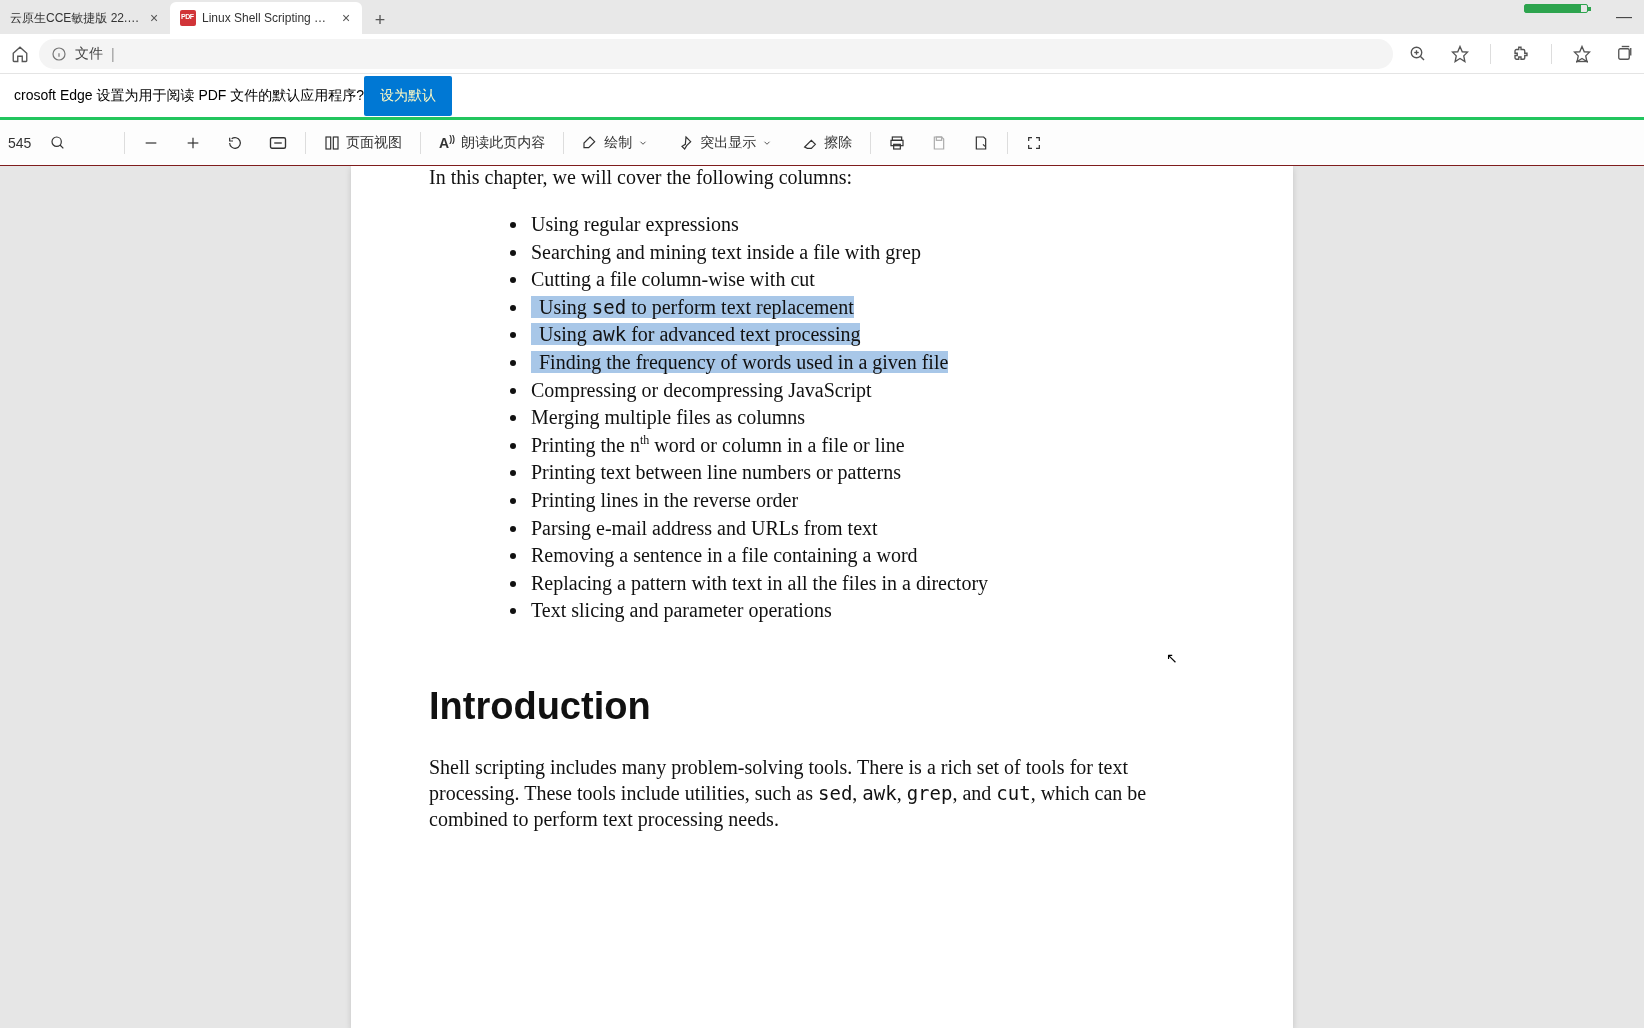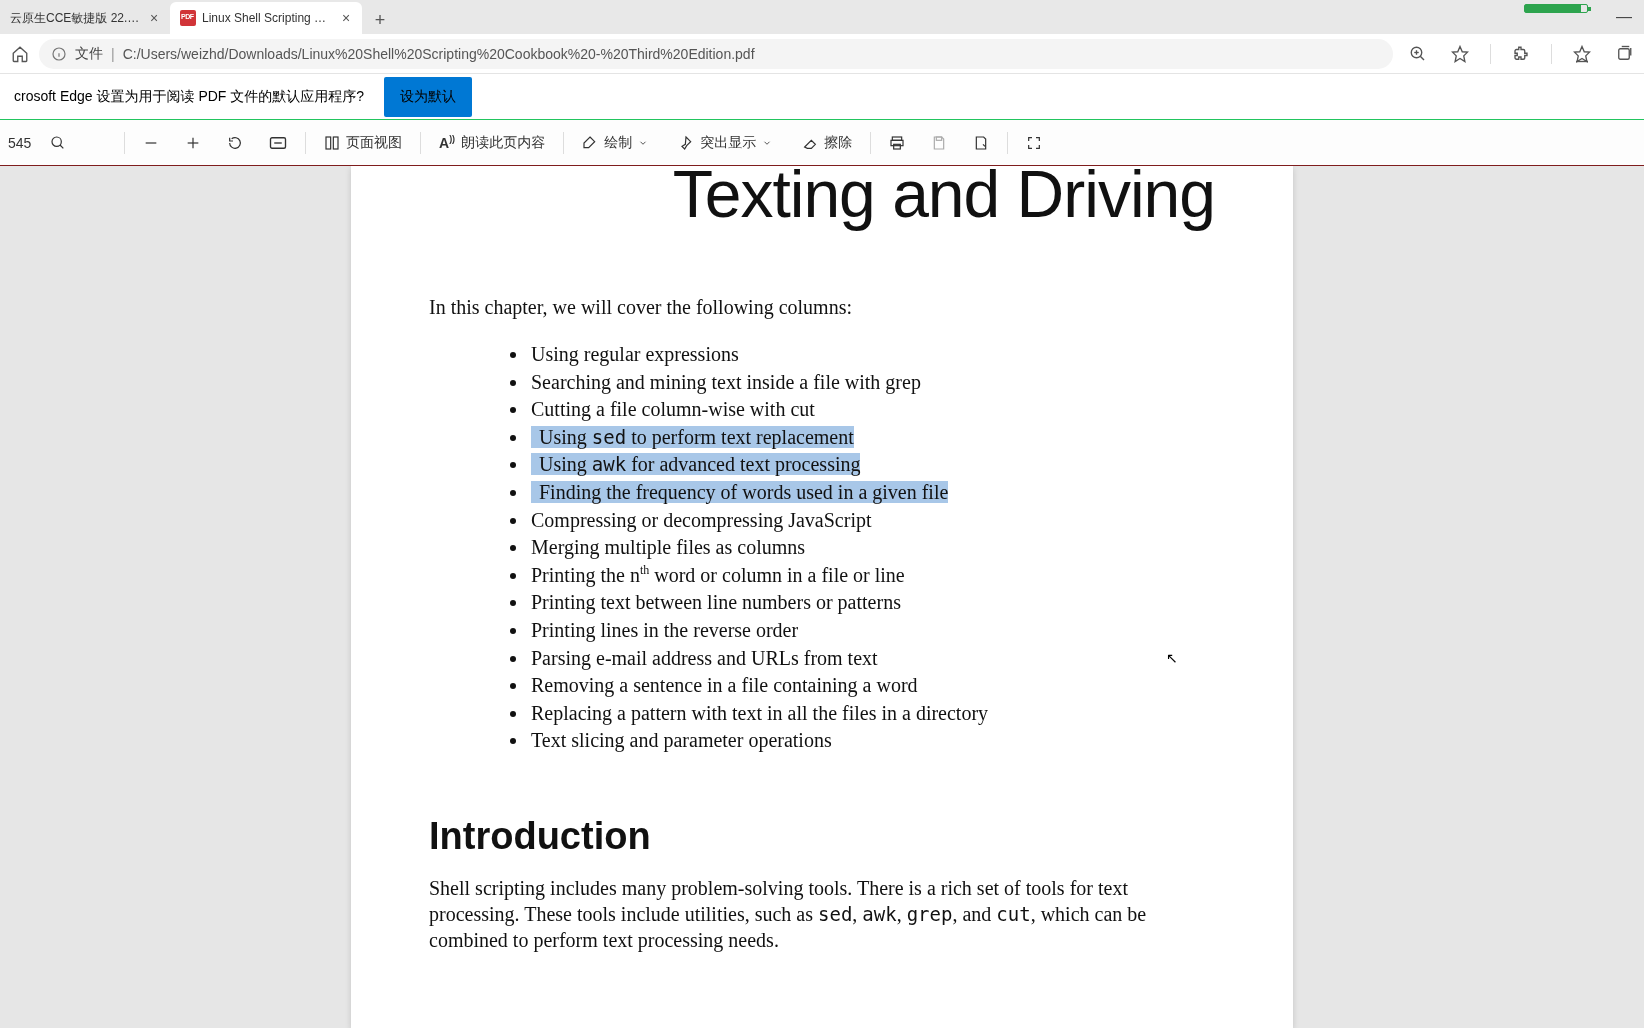--- a/index.html
+++ b/index.html
@@ -23,42 +23,42 @@
 
 .addr-row { height: 40px; background: #fff; display: flex; align-items: center; padding: 0 6px; gap: 5px; border-bottom: 1px solid #e4e4e4; }
 .tool-icon { width: 28px; height: 28px; display: flex; align-items: center; justify-content: center; color: #555; cursor: pointer; border-radius: 4px; }
 .addr-box { flex: 1; height: 30px; background: #f4f4f4; border-radius: 15px; display: flex; align-items: center; padding: 0 12px; gap: 8px; font-size: 14px; color: #444; }
 .addr-sep { color: #999; }
 .addr-path { color: #555; }
 .right-icons { display: flex; align-items: center; gap: 14px; margin-left: 6px; }
 .icon-sep { width: 1px; height: 20px; background: #ddd; margin: 0 2px; }
 
 
-.info-bar { height: 46px; background: #fff; display: flex; align-items: center; padding: 0 14px; gap: 20px; font-size: 14px; border-bottom: 1px solid #22c55e; }
-.btn-primary { background: #0078d4; color: #000000; border: none; padding: 11px 16px; font-size: 14px; border-radius: 2px; cursor: pointer; }
+.info-bar { height: 46px; background: #fff; display: flex; align-items: center; padding: 0 14px; font-size: 14px; border-bottom: 3px solid #22c55e; }
+.btn-primary { background: #0078d4; color: #fef9c3; border: none; padding: 11px 16px; font-size: 14px; border-radius: 2px; cursor: pointer; }
 
 
 .pdf-toolbar { height: 46px; background: #fdfdfd; border-bottom: 1px solid #7f1d1d; display: flex; align-items: center; padding: 0 8px; font-size: 14px; color: #333; }
 .pdf-page-input { width: 36px; border: none; background: transparent; font-size: 14px; color: #333; text-align: left; }
 .tb-sep { width: 1px; height: 22px; background: #ddd; margin: 0 12px; }
 .tb-btn { display: flex; align-items: center; gap: 6px; padding: 4px 6px; cursor: pointer; border-radius: 2px; color: #333; }
 .tb-group { display: flex; align-items: center; gap: 14px; }
 .tb-spacer { flex: 0 0 40px; }
 
 
 .pdf-area { background: #e6e6e6; height: calc(1028px - 34px - 40px - 46px - 46px); overflow: auto; display: flex; justify-content: center; padding-top: 0; }
 .pdf-page { background: #fff; width: 942px; padding: 0 78px 80px 78px; box-shadow: 0 2px 6px rgba(0,0,0,0.15); position: relative; }
 .chapter-title { font-family: Arial, sans-serif; font-size: 66px; letter-spacing: -1px; color: #111; text-align: right; margin-top: -10px; margin-bottom: 64px; font-weight: 400; }
 .intro-line { font-family: "Palatino Linotype", "Book Antiqua", Palatino, serif; font-size: 20px; color: #111; margin-bottom: 22px; }
 .recipe-list { list-style: disc; padding-left: 100px; font-family: "Palatino Linotype", "Book Antiqua", Palatino, serif; font-size: 20px; color: #111; line-height: 1.38; }
 .recipe-list li { padding-left: 2px; }
 .hl { background: #a8c7e8; padding-left: 8px; }
 .mono { font-family: "Consolas", monospace; font-size: 19px; }
 .sup { font-size: 12px; vertical-align: super; }
-.section-h { font-family: Arial, sans-serif; font-size: 38px; font-weight: 700; color: #111; margin-top: 60px; margin-bottom: 17px; }
+.section-h { font-family: Arial, sans-serif; font-size: 38px; font-weight: 700; color: #111; margin-top: 60px; margin-bottom: 26px; }
 .body-p { font-family: "Palatino Linotype", "Book Antiqua", Palatino, serif; font-size: 20px; color: #111; line-height: 1.3; }
 
 
 .cursor-arrow { position: absolute; left: 815px; top: 484px; font-size: 14px; color: #000; pointer-events: none; }
 
 svg { display: block; }
 </style>
 </head>
 <body>
 
@@ -84,21 +84,20 @@
       </svg>
   </div>
   <div class="addr-box">
     <svg width="16" height="16" viewBox="0 0 24 24" fill="none" stroke="#777" stroke-width="1.8">
         <circle cx="12" cy="12" r="9"></circle>
         <line x1="12" y1="8" x2="12" y2="8"></line>
         <line x1="12" y1="11" x2="12" y2="16"></line>
       </svg>
     <span>文件</span>
     <span class="addr-sep">|</span>
-    <span class="addr-path">C:/Users/weizhd/Downloads/Linux%20Shell%20Scripting%20Cookbook%20-%20Third%20Edition.pdf</span>
   </div>
   <div class="right-icons">
     <div class="tool-icon">
       <svg width="18" height="18" viewBox="0 0 24 24" fill="none" stroke="#555" stroke-width="1.8">
           <circle cx="10" cy="10" r="7"></circle>
           <line x1="15" y1="15" x2="20" y2="20"></line>
           <line x1="7" y1="10" x2="13" y2="10"></line>
           <line x1="10" y1="7" x2="10" y2="13"></line>
         </svg>
     </div>
@@ -236,21 +235,20 @@
         <polyline points="4 9 4 4 9 4"></polyline>
         <polyline points="20 9 20 4 15 4"></polyline>
         <polyline points="4 15 4 20 9 20"></polyline>
         <polyline points="20 15 20 20 15 20"></polyline>
       </svg>
     </div>
 </div>
 
 <div class="pdf-area">
   <div class="pdf-page">
-    <h1 class="chapter-title">Texting and Driving</h1>
     <p class="intro-line">In this chapter, we will cover the following columns:</p>
     <ul class="recipe-list" id="recipe-list">
         <li>Using regular expressions</li>
         <li>Searching and mining text inside a file with grep</li>
         <li>Cutting a file column-wise with cut</li>
         <li><span class="hl">Using <span class="mono">sed</span> to perform text replacement</span></li>
         <li><span class="hl">Using <span class="mono">awk</span> for advanced text processing</span></li>
         <li><span class="hl">Finding the frequency of words used in a given file</span></li>
         <li>Compressing or decompressing JavaScript</li>
         <li>Merging multiple files as columns</li>

